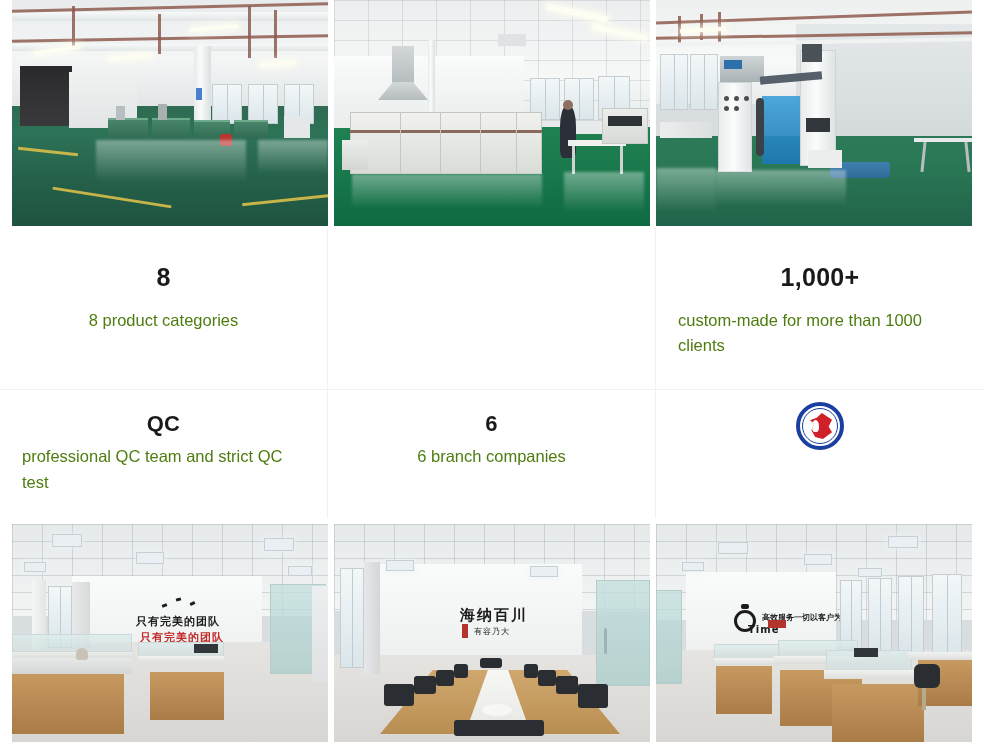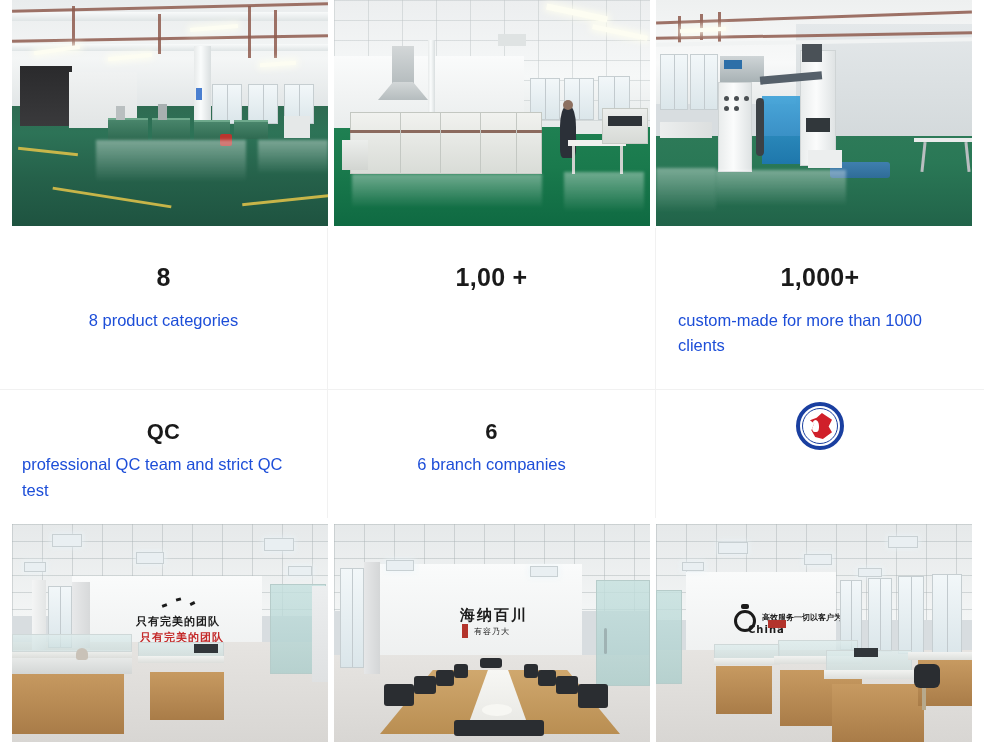--- a/index.html
+++ b/index.html
@@ -250,26 +250,26 @@
 
   .stat-value {
     text-align: center;
     font-size: 25px;
     font-weight: bold;
     color: #1a1a1a;
     line-height: 1.1;
     margin-top: 36px;
     letter-spacing: .3px;
   }
-  .stat-cell.row2 .stat-value { margin-top: 30px; font-size: 22px; text-align: center; }
+  .stat-cell.row2 .stat-value { margin-top: 22px; font-size: 22px; text-align: center; }
 
   .stat-desc {
     margin-top: 16px;
     font-size: 16.5px;
-    color: #1d4ed8;
+    color: #4d7c0f;
     line-height: 1.55;
     text-align: center;
   }
   .stat-desc.two-line { text-align: left; }
   .stat-cell.row2 .stat-desc { margin-top: 8px; }
 
   
   .badge-wrap {
     display: flex;
     flex-direction: column;
@@ -461,21 +461,20 @@
 
   <div class="stats">
     <div class="stats-grid">
 
       <div class="stat-cell row1">
         <div class="stat-value">8</div>
         <div class="stat-desc">8 product categories</div>
       </div>
 
       <div class="stat-cell row1">
-        <div class="stat-value">1,00 +</div>
       </div>
 
       <div class="stat-cell row1">
         <div class="stat-value">1,000+</div>
         <div class="stat-desc two-line">custom-made for more than 1000 clients</div>
       </div>
 
       <div class="stat-cell row2">
         <div class="stat-value">QC</div>
         <div class="stat-desc two-line">professional QC team and strict QC test</div>
@@ -588,21 +587,21 @@
         <div class="off-floor" style="height:42%;"></div>
 
         <div class="panel-light" style="left:62px;top:18px;width:30px;height:12px;"></div>
         <div class="panel-light" style="left:148px;top:30px;width:28px;height:11px;"></div>
         <div class="panel-light" style="left:232px;top:12px;width:30px;height:12px;"></div>
         <div class="panel-light" style="left:26px;top:38px;width:22px;height:9px;"></div>
         <div class="panel-light" style="left:202px;top:44px;width:24px;height:9px;"></div>
 
         <div class="obj" style="left:78px;top:86px;width:22px;height:22px;border:3px solid #1b1b1b;border-radius:50%;"></div>
         <div class="obj" style="left:85px;top:80px;width:8px;height:5px;background:#1b1b1b;border-radius:2px;"></div>
-        <div class="wall-art" style="left:92px;top:100px;font-size:10px;">China</div>
+        <div class="wall-art" style="left:92px;top:100px;font-size:10px;">Time</div>
         <div class="wall-art" style="left:106px;top:88px;font-size:8px;letter-spacing:0;">高效服务一切以客户为先</div>
         <div class="obj" style="left:112px;top:96px;width:18px;height:8px;background:#b3342c;"></div>
 
         <div class="window" style="left:184px;top:56px;width:22px;height:70px;"></div>
         <div class="window" style="left:212px;top:54px;width:24px;height:74px;"></div>
         <div class="window" style="left:242px;top:52px;width:26px;height:78px;"></div>
         <div class="window" style="left:276px;top:50px;width:30px;height:82px;"></div>
 
         <div class="glass-wall" style="left:0;top:66px;width:26px;height:94px;"></div>
 

